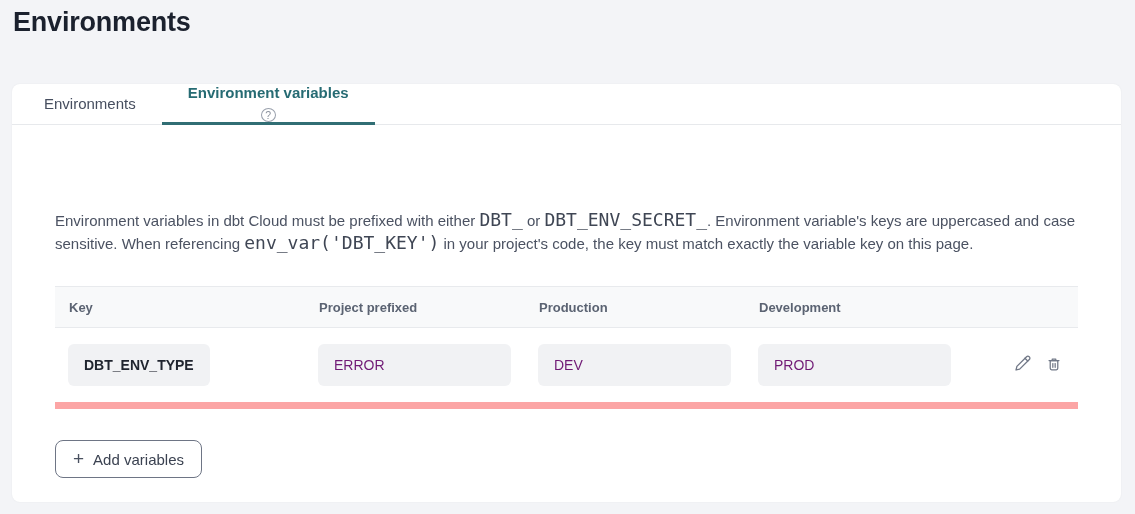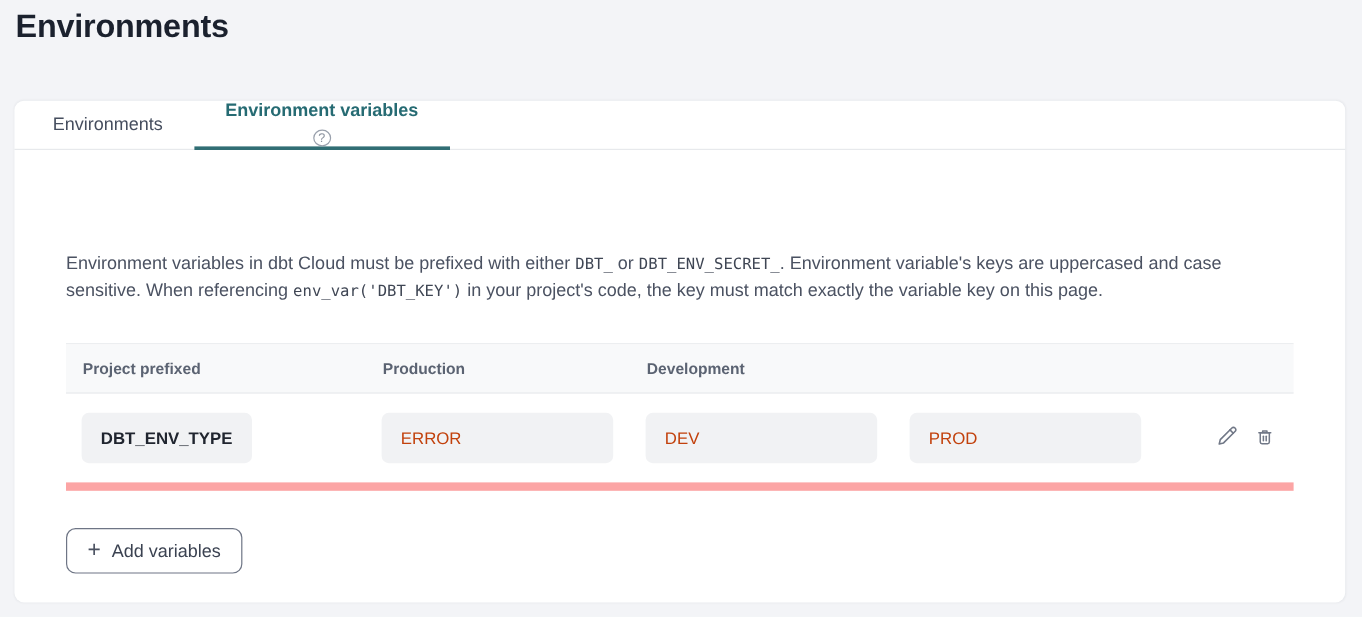--- a/index.html
+++ b/index.html
@@ -66,21 +66,21 @@
   .content { padding: 0 43px; }
   .description {
     margin-top: 84px;
     font-size: 15px;
     line-height: 22px;
     color: #4b5262;
     max-width: 1024px;
   }
   .code {
     font-family: "DejaVu Sans Mono", monospace;
-    font-size: 13px;
+    font-size: 18px;
     color: #3f4654;
   }
   .var-table { margin-top: 31px; border-top: 1px solid #e8eaed; }
   .thead, .trow {
     display: grid;
     grid-template-columns: 250px 220px 220px 253px 1fr;
     align-items: center;
   }
   .thead {
     height: 41px;
@@ -98,21 +98,21 @@
     border-bottom: 7px solid #fca5a5;
   }
   .field-box {
     background: #f1f2f4;
     border-radius: 6px;
     height: 42px;
     display: flex;
     align-items: center;
     padding: 0 16px;
     font-size: 14px;
-    color: #c2410c;
+    color: #701a75;
     margin-left: 13px;
   }
   .field-box.key {
     display: inline-flex;
     font-weight: 700;
     color: #20252f;
     width: max-content;
   }
   .field-box.value { width: 193px; }
   .row-actions {
@@ -169,20 +169,21 @@
       <span class="help-icon">?</span>
     </div>
   </div>
 
   <div class="content">
 
     <p class="description"><span>Environment variables in dbt Cloud must be prefixed with either </span><span class="code">DBT_</span><span> or </span><span class="code">DBT_ENV_SECRET_</span><span>. Environment variable's keys are uppercased and case sensitive. When referencing </span><span class="code">env_var('DBT_KEY')</span><span> in your project's code, the key must match exactly the variable key on this page.</span></p>
 
     <div class="var-table">
       <div class="thead">
+        <div class="th">Key</div>
         <div class="th">Project prefixed</div>
         <div class="th">Production</div>
         <div class="th">Development</div>
         <div class="th"></div>
       </div>
 
       <div class="trow">
         <div>
           <span class="field-box key">DBT_ENV_TYPE</span>
         </div>

